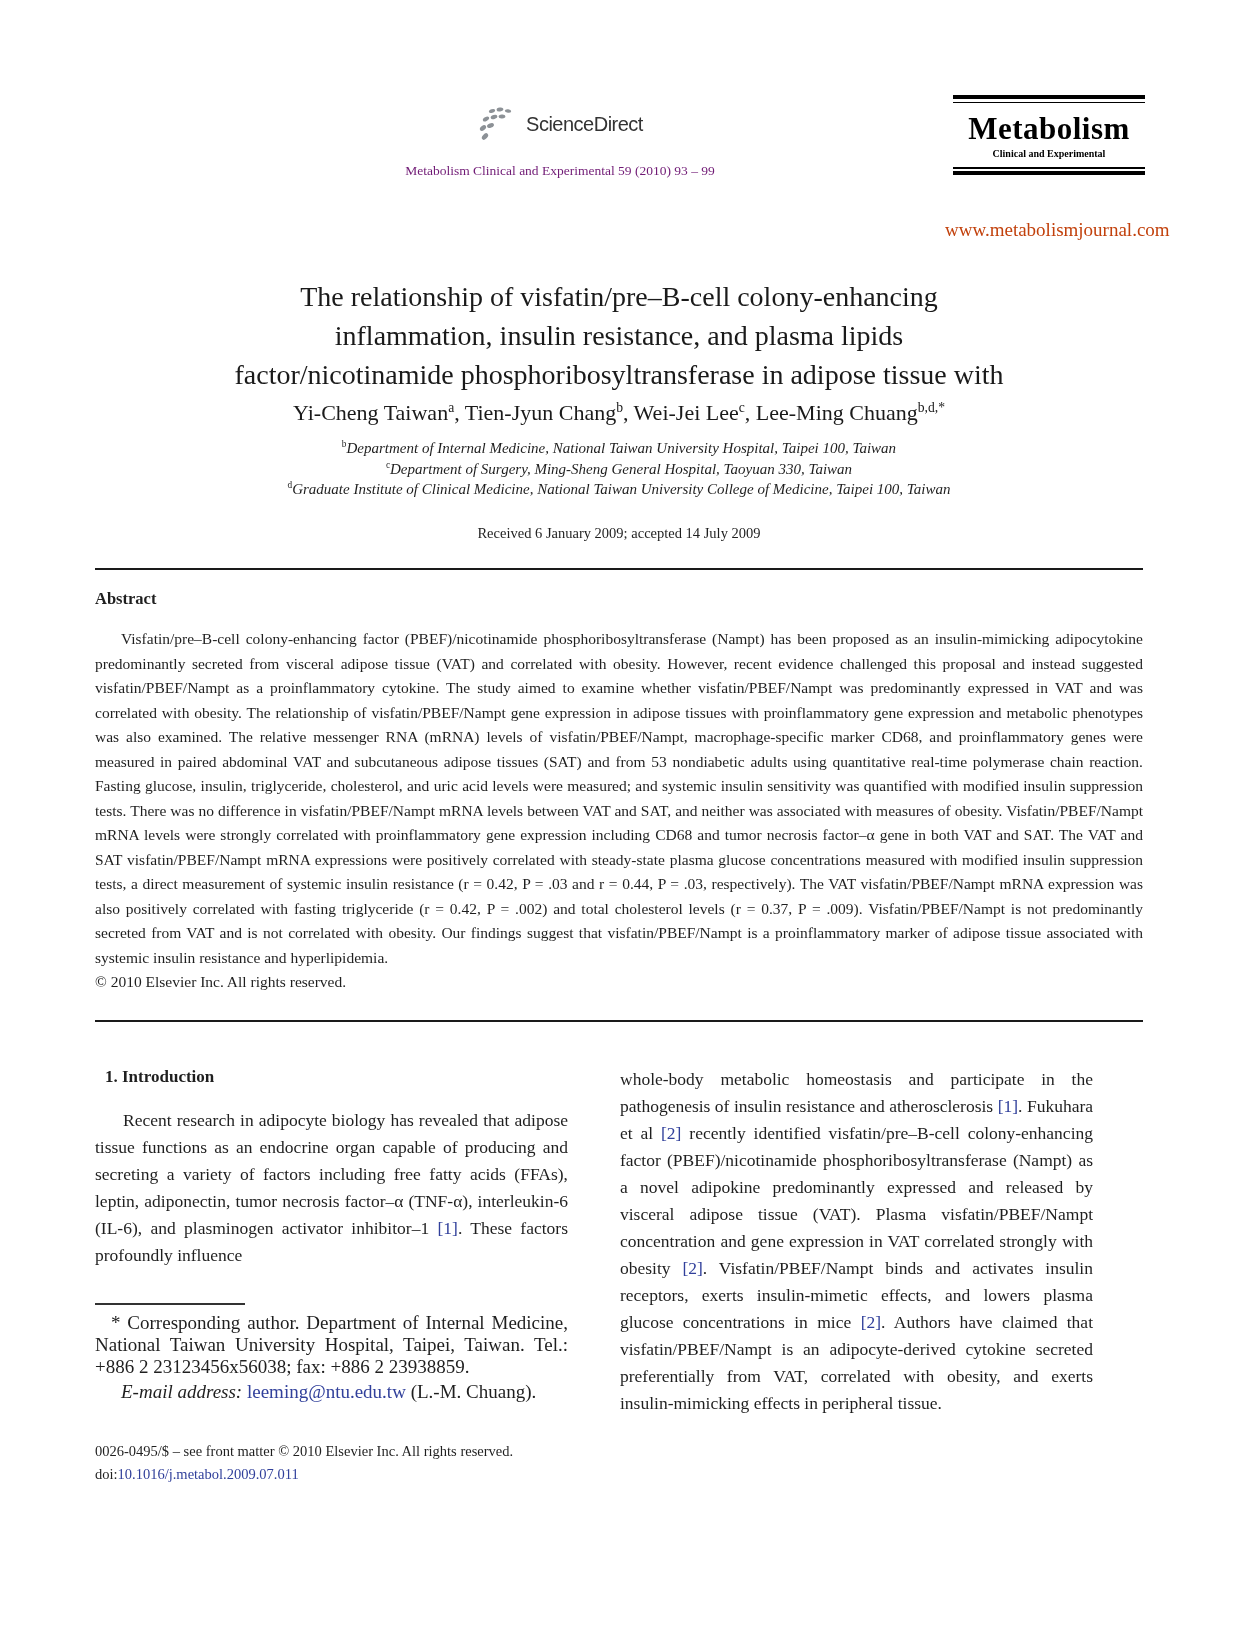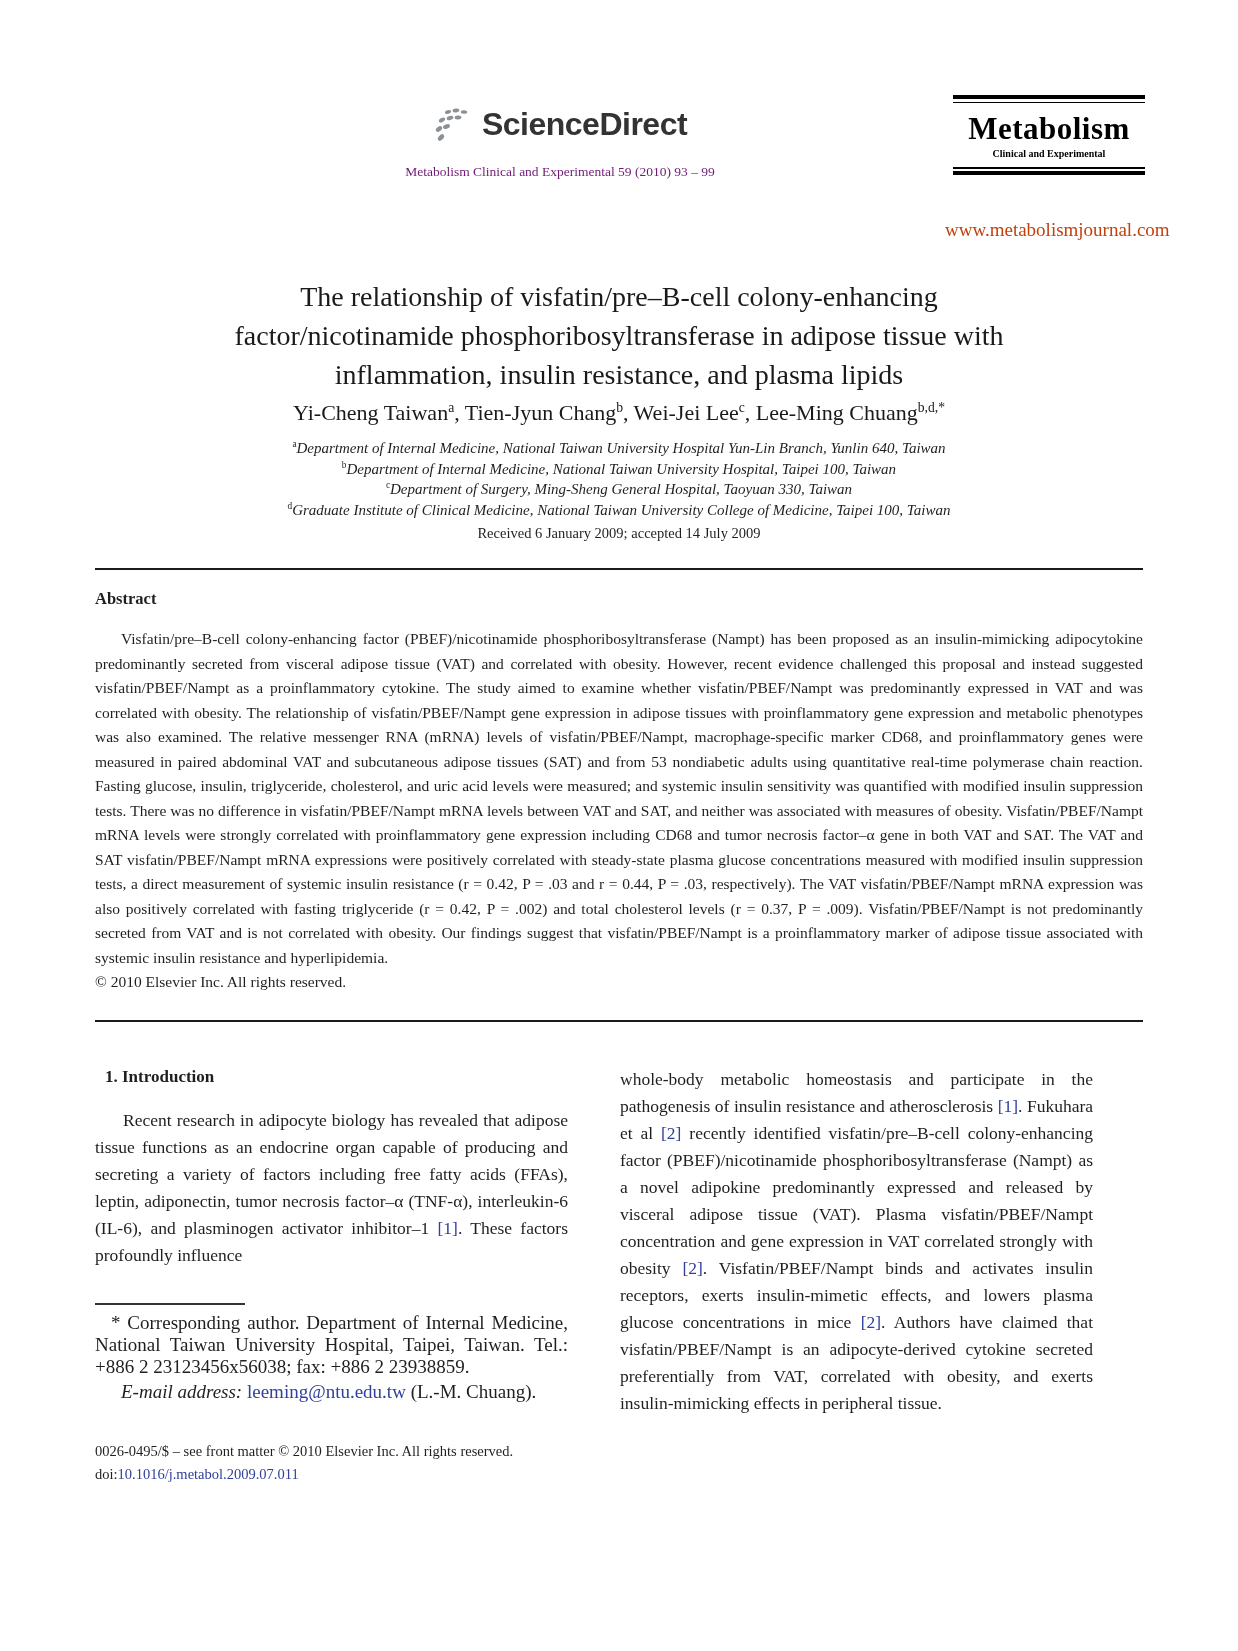--- a/index.html
+++ b/index.html
@@ -17,21 +17,21 @@
   .link{color:#31409b;}
   .it{font-style:italic;}
   sup{font-size:62%;line-height:0;vertical-align:super;}
 
   
   .elsevier-block{left:95px;top:90px;width:120px;text-align:center;}
   .elsevier-label{font-size:23px;letter-spacing:1px;margin-top:2px;color:#111;}
   .header-center{left:250px;top:97px;width:620px;text-align:center;}
   .available-line{font-size:14px;color:#111;}
   .sd-row{display:flex;align-items:center;justify-content:center;gap:7px;margin-top:9px;}
-  .sd-wordmark{font-size:32px;font-weight:bold;color:#333;letter-spacing:-0.5px;}
+  .sd-wordmark{font-size:20px;font-weight:normal;color:#333;letter-spacing:-0.5px;}
   .journal-line{font-size:13.5px;margin-top:21px;color:#701a75;}
   .metabolism-box{left:953px;top:95px;width:192px;text-align:center;}
   .rule-thick{height:4px;background:#000;}
   .rule-thin{height:1.5px;background:#000;margin-top:2.5px;}
   .rule-thin2{height:1.5px;background:#000;margin-bottom:2.5px;}
   .met-title{font-size:31px;font-weight:bold;margin-top:8px;letter-spacing:0.5px;color:#000;}
   .met-sub{font-size:10px;font-weight:bold;margin-top:1px;margin-bottom:8px;color:#000;}
   .met-url{left:945px;top:219px;width:200px;text-align:right;font-size:19px;color:#c2410c;}
 
   
@@ -95,30 +95,29 @@
     <div class="rule-thin"></div>
     <div class="met-title">Metabolism</div>
     <div class="met-sub">Clinical and Experimental</div>
     <div class="rule-thin2"></div>
     <div class="rule-thick"></div>
   </div>
   <div class="abs met-url">www.metabolismjournal.com</div>
 
   <div class="abs article-title">
     <div>The relationship of visfatin/pre–B-cell colony-enhancing</div>
+    <div>inflammation, insulin resistance, and plasma lipids</div>
     <div>factor/nicotinamide phosphoribosyltransferase in adipose tissue with</div>
-    <div>inflammation, insulin resistance, and plasma lipids</div>
   </div>
 
   <div class="abs authors-line">
     <span><span>Yi-Cheng Taiwan</span><sup>a</sup><span>, </span></span><span><span>Tien-Jyun Chang</span><sup>b</sup><span>, </span></span><span><span>Wei-Jei Lee</span><sup>c</sup><span>, </span></span><span><span>Lee-Ming Chuang</span><sup>b,d,*</sup></span>
   </div>
 
   <div class="abs affiliations">
-    <div><sup>a</sup><span class="aff">Department of Internal Medicine, National Taiwan University Hospital Yun-Lin Branch, Yunlin 640, Taiwan</span></div>
     <div><sup>b</sup><span class="aff">Department of Internal Medicine, National Taiwan University Hospital, Taipei 100, Taiwan</span></div>
     <div><sup>c</sup><span class="aff">Department of Surgery, Ming-Sheng General Hospital, Taoyuan 330, Taiwan</span></div>
     <div><sup>d</sup><span class="aff">Graduate Institute of Clinical Medicine, National Taiwan University College of Medicine, Taipei 100, Taiwan</span></div>
   </div>
 
   <div class="abs received-line">Received 6 January 2009; accepted 14 July 2009</div>
 
   <div class="abs hrule" style="top:568px;"></div>
 
   <div class="abs abstract-head">Abstract</div>

